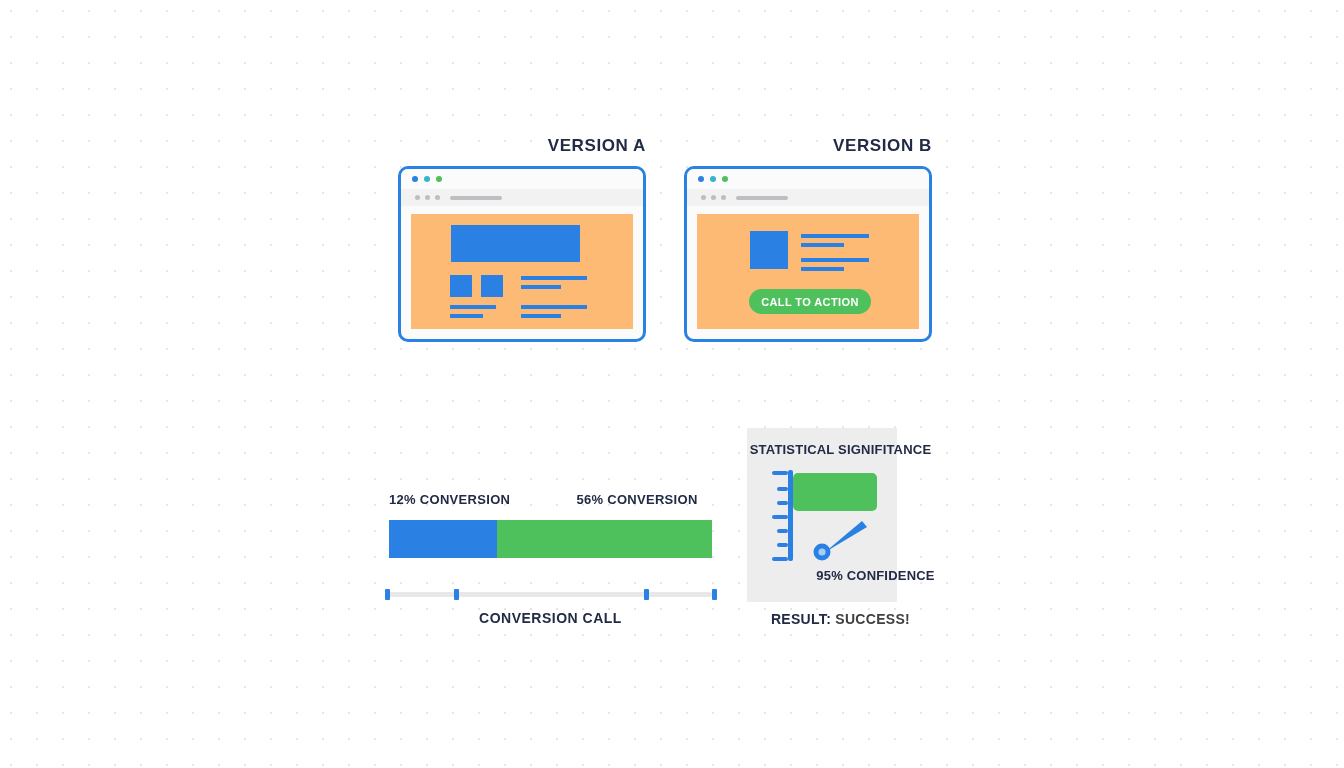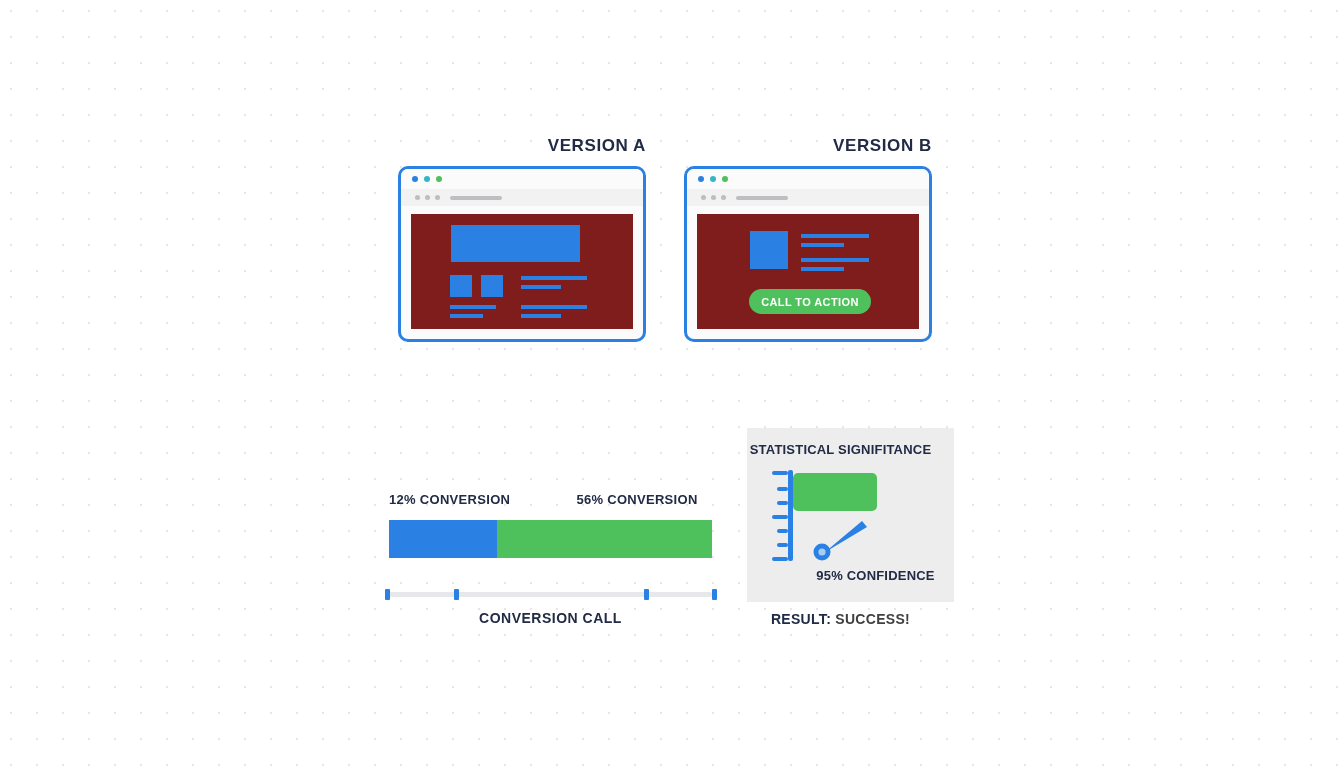--- a/index.html
+++ b/index.html
@@ -80,21 +80,21 @@
     background: #bdbdc2;
     margin-left: 5px;
   }
 
   .browser-page {
     position: absolute;
     left: 10px;
     right: 10px;
     top: 45px;
     bottom: 10px;
-    background: #7f1d1d;
+    background: #fdba74;
   }
 
   
   .hero-block {
     position: absolute;
     left: 40px;
     top: 11px;
     width: 129px;
     height: 37px;
     background: #2b80e3;
@@ -190,21 +190,21 @@
     font-weight: bold;
     letter-spacing: 0.5px;
     color: #222b45;
   }
 
   
   #sig-panel {
     position: absolute;
     left: 747px;
     top: 428px;
-    width: 207px;
+    width: 150px;
     height: 174px;
     background: #ededee;
     border-radius: 0;
   }
   #sig-title {
     position: absolute;
     left: 0;
     top: 14px;
     width: 187px;
     text-align: center;

